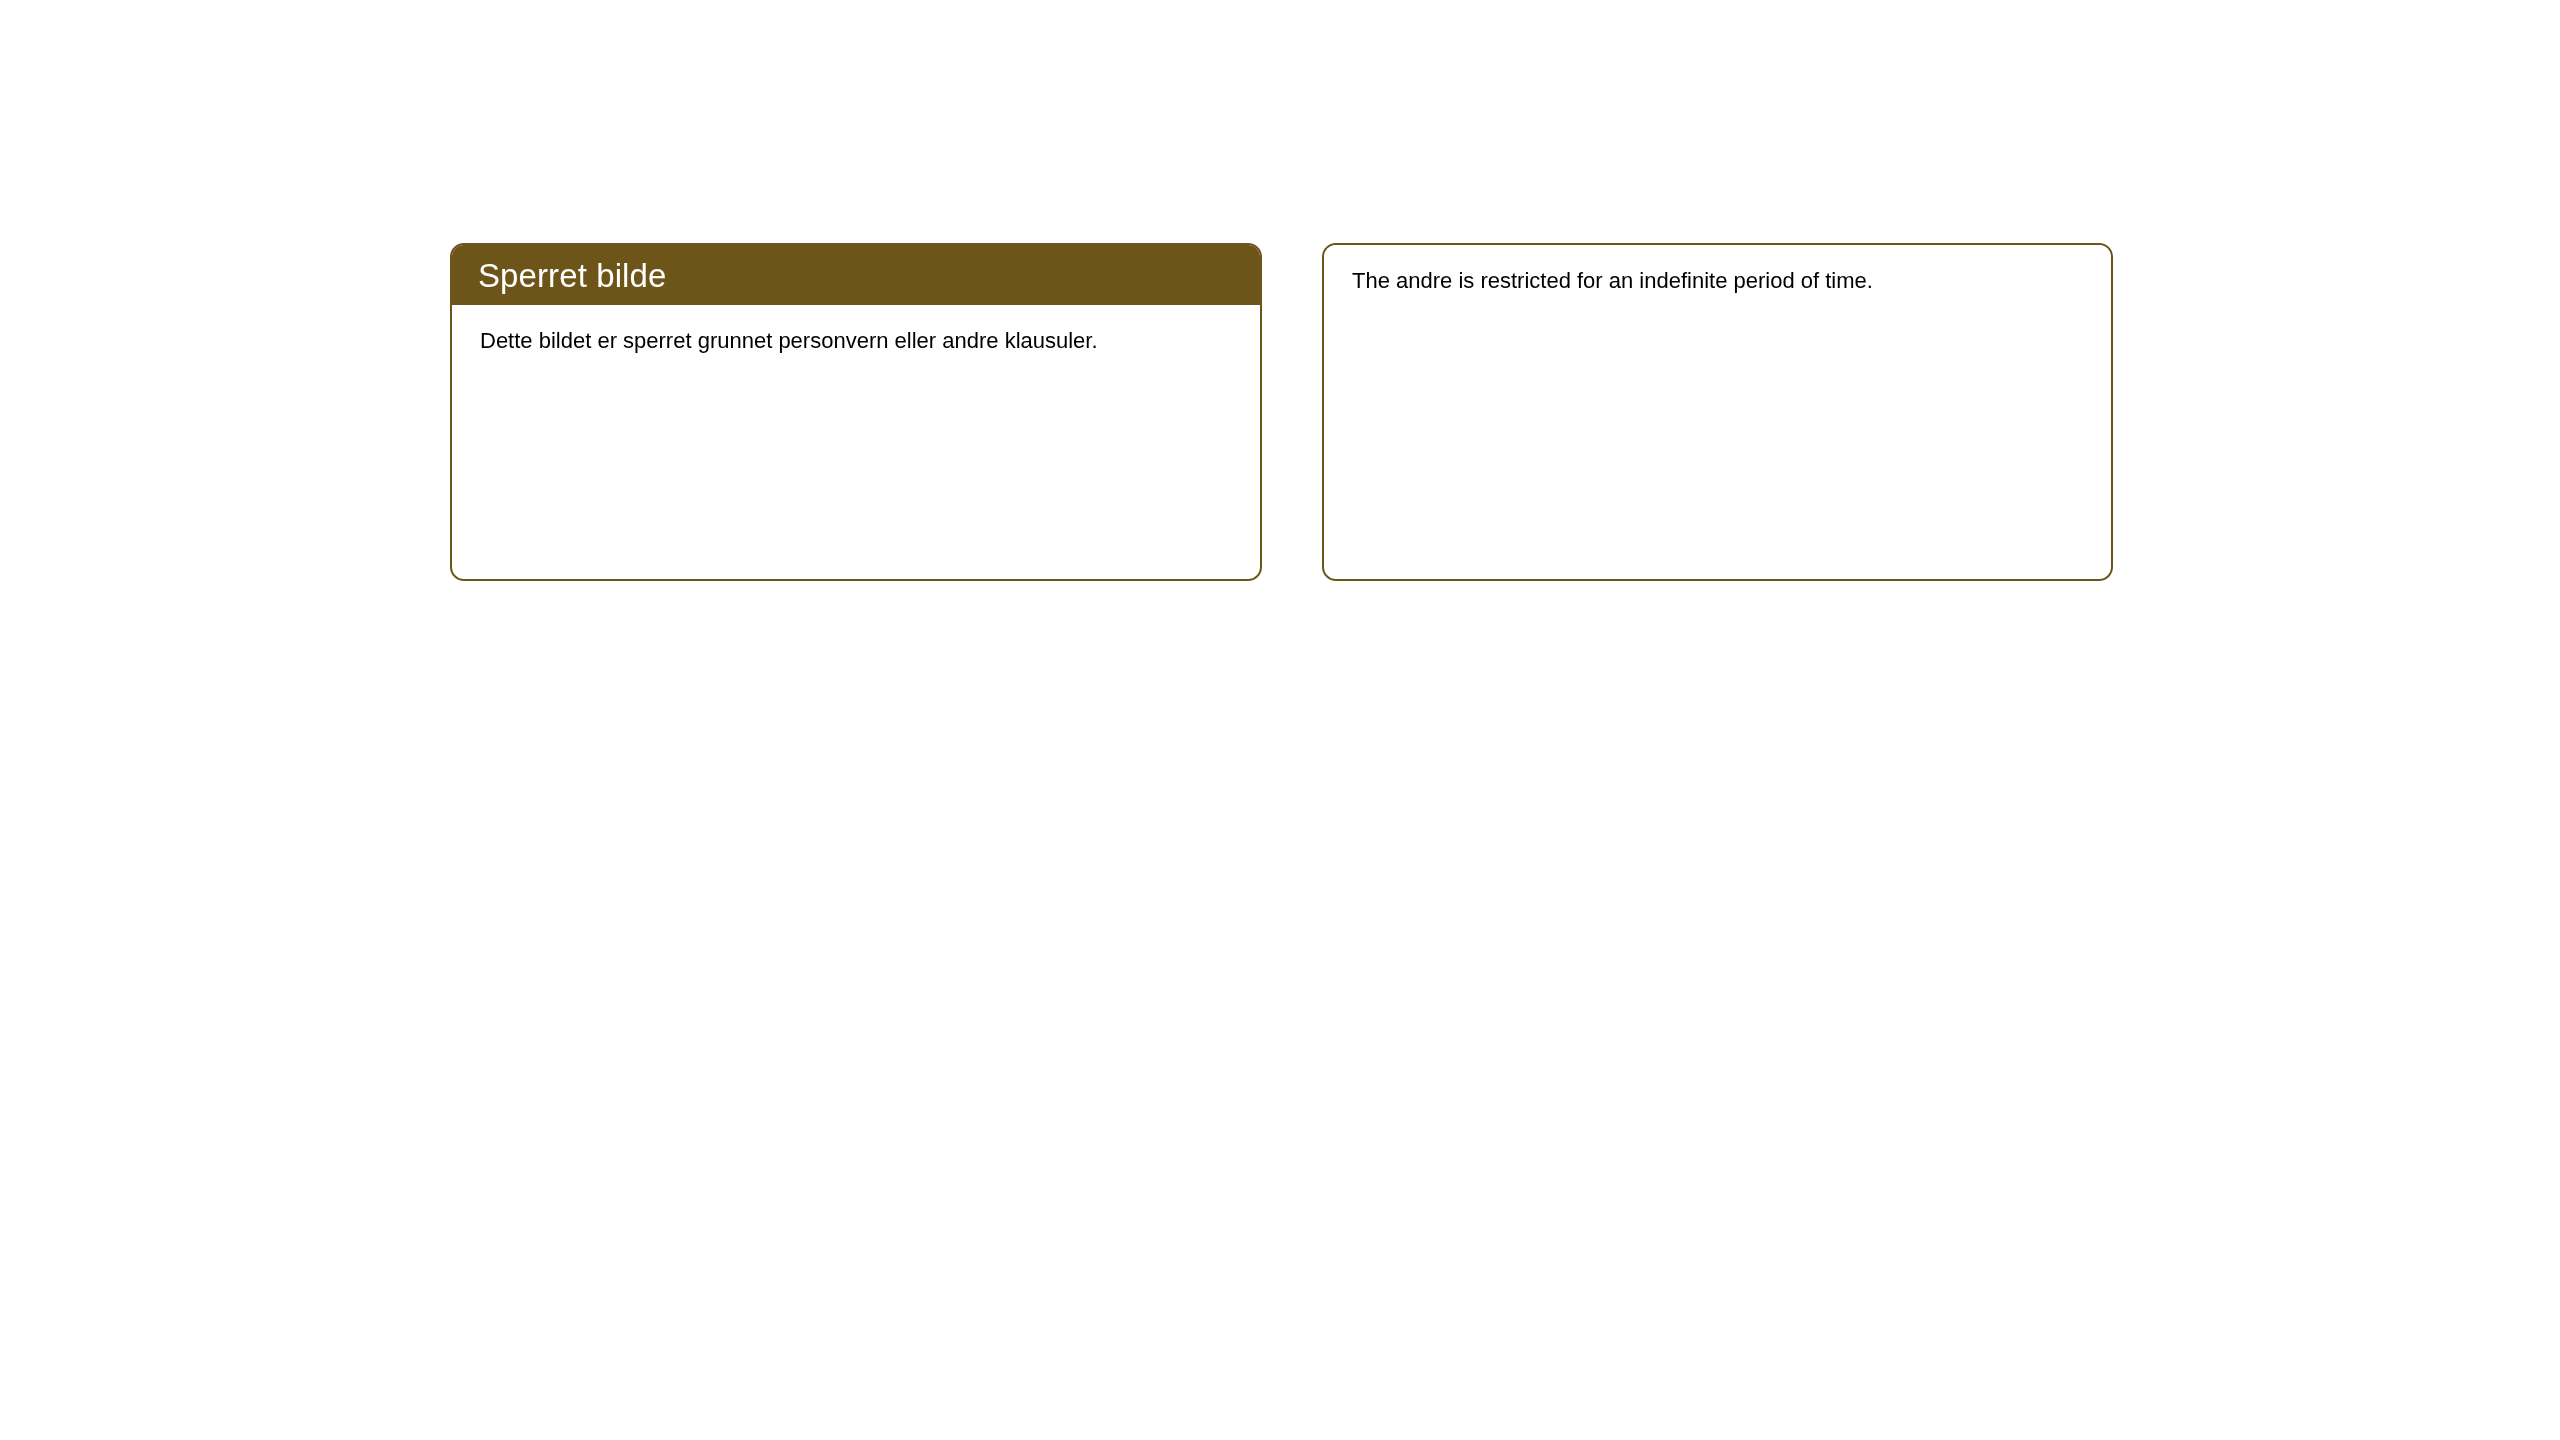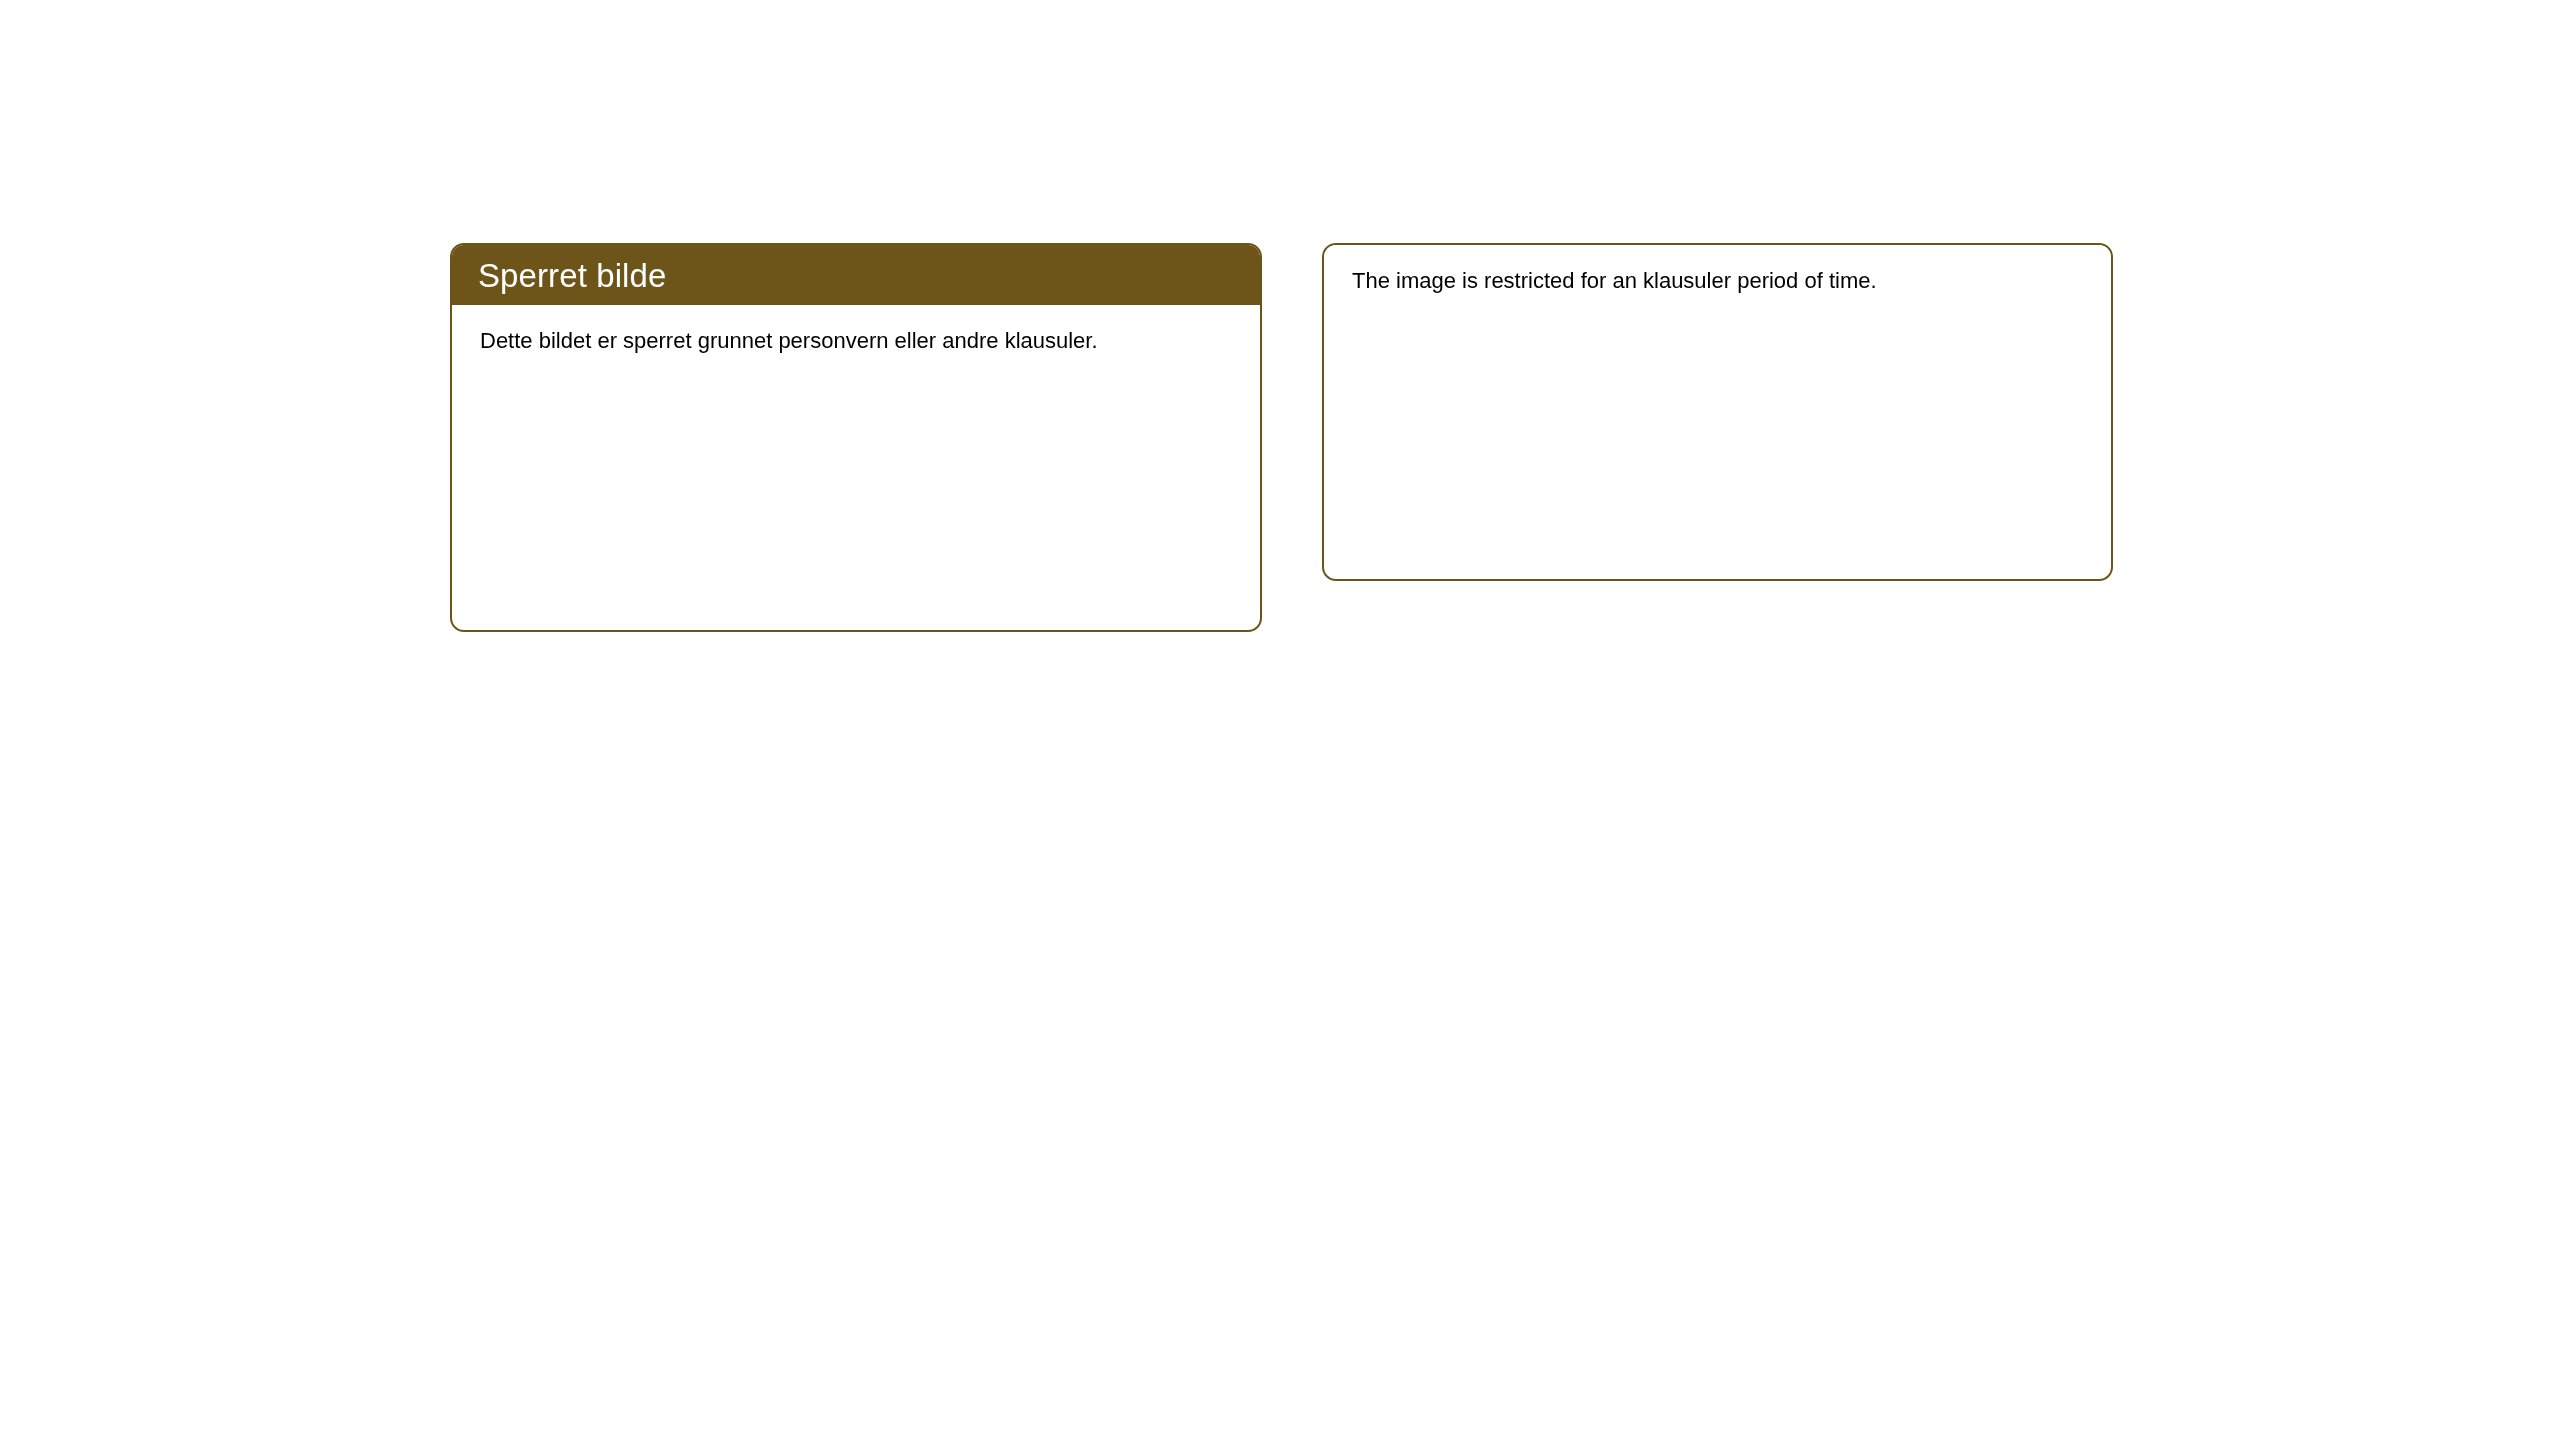--- a/index.html
+++ b/index.html
@@ -28,21 +28,21 @@
     background: #ffffff;
     border: 2px solid #6d5519;
     border-radius: 14px;
     overflow: hidden;
   }
 
   .card-left {
     left: 450px;
     top: 243px;
     width: 812px;
-    height: 389px;
+    height: 338px;
   }
 
   .card-right {
     left: 1322px;
     top: 243px;
     width: 791px;
     height: 338px;
   }
 
   .card-header {
@@ -90,17 +90,17 @@
     <div class="card-header">
       <span class="card-title">Sperret bilde</span>
     </div>
     <div class="card-body">
       <p>Dette bildet er sperret grunnet personvern eller andre klausuler.</p>
     </div>
   </section>
 
   <section class="notice-card card-right">
     <div class="card-body">
-      <p>The image is restricted for an klausuler period of time.</p>
+      <p>The andre is restricted for an indefinite period of time.</p>
     </div>
   </section>
 
 </div>
 
 </body></html>

